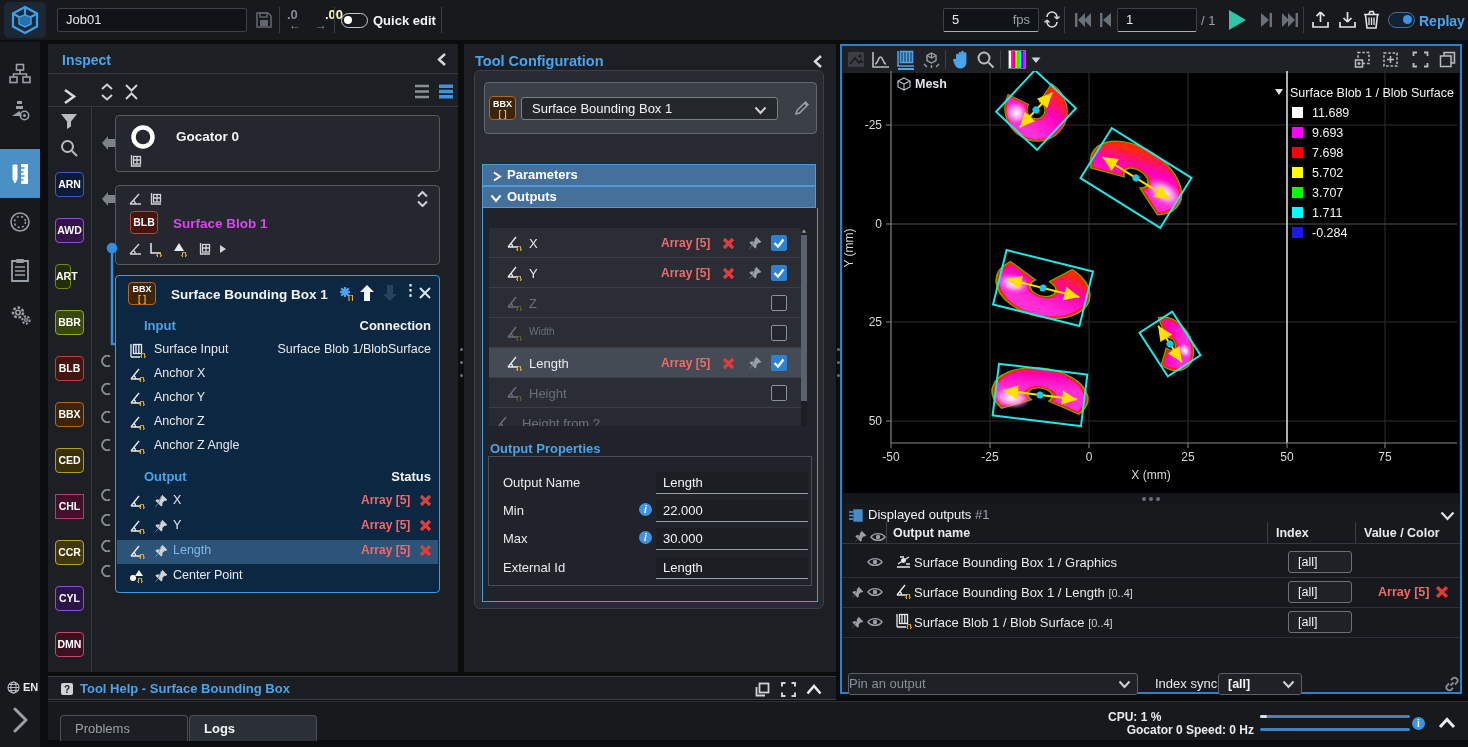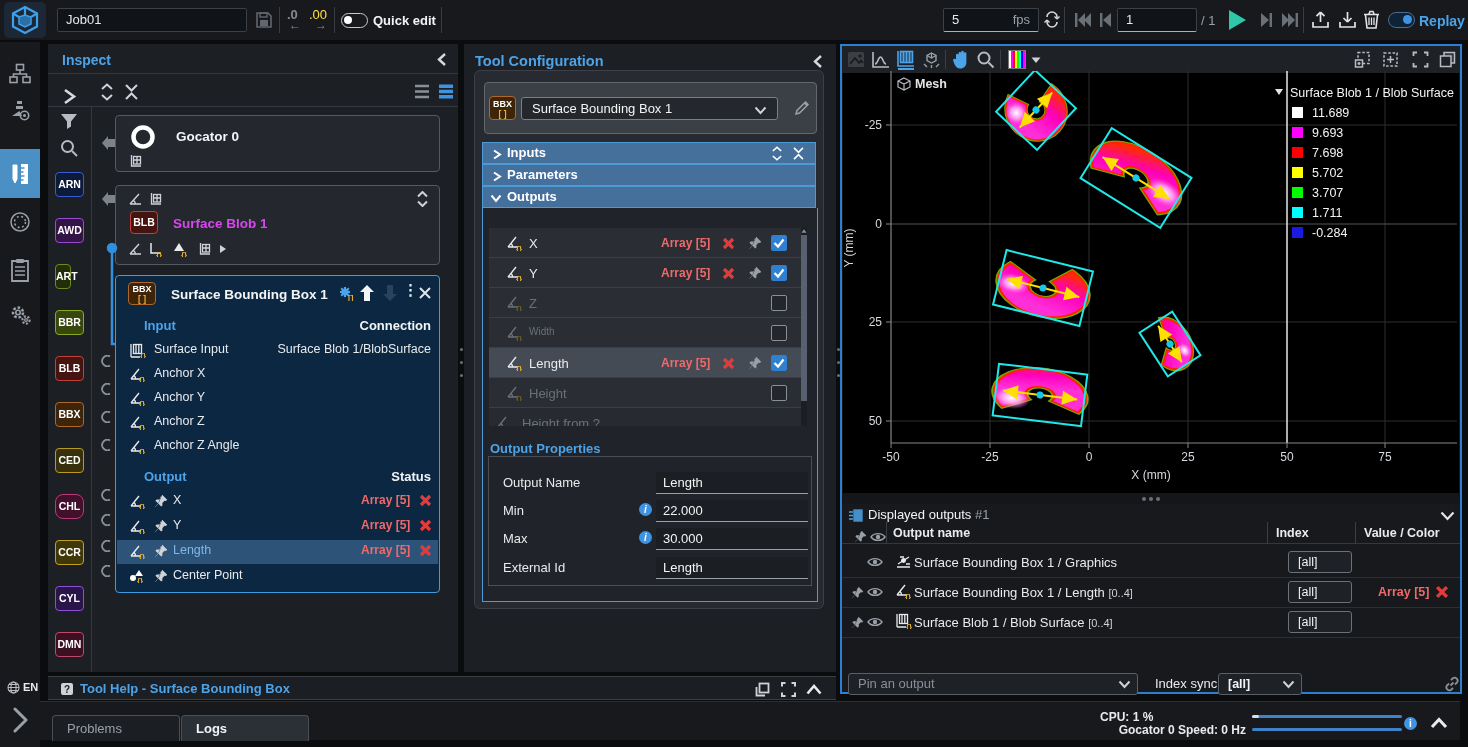--- a/index.html
+++ b/index.html
@@ -30,21 +30,21 @@
   <svg class="abs" style="left:255px;top:11px" width="18" height="18" viewBox="0 0 18 18">
       <g fill="#62676e">
         <path d="M2 2h11l3 3v11H2z" fill="none" stroke="#62676e" stroke-width="1.6"></path>
         <rect x="5" y="9" width="8" height="6"></rect>
         <rect x="5" y="2" width="7" height="4" fill="none" stroke="#62676e" stroke-width="1.4"></rect>
       </g>
     </svg>
   <div class="sep" style="left:279px"></div>
   <div class="abs" style="left:287px;top:7px;font-size:13px;font-weight:bold;color:#858b92">.0</div>
   <div class="abs" style="left:289px;top:18px;color:#858b92;font-size:12px">←</div>
-  <div class="abs" style="left:309px;top:7px;font-size:13px;font-weight:normal;color:#fde047">.00</div>
+  <div class="abs" style="left:325px;top:7px;font-size:13px;font-weight:bold;color:#fef9c3">.00</div>
   <div class="abs" style="left:315px;top:18px;color:#858b92;font-size:12px">→</div>
   <div class="sep" style="left:334px"></div>
   <div class="abs" style="left:341px;top:13px;width:27px;height:15px;border:1.5px solid #c6cad0;border-radius:8px">
     <div class="abs" style="left:2px;top:2px;width:8px;height:8px;border-radius:50%;background:#fff"></div>
   </div>
   <div class="abs b" style="left:373px;top:13px;font-size:13px;color:#f2f4f6">Quick edit</div>
   <div class="sep" style="left:441px"></div>
 
   <div class="inp" style="left:943px;top:8px;width:96px;height:24px;border-bottom:1px solid #aab0b8">5<span class="abs" style="right:8px;color:#9aa0a8">fps</span></div>
   <svg class="abs" style="left:1043px;top:11px" width="18" height="17" viewBox="0 0 18 17">
@@ -217,21 +217,21 @@
       </g>
     </svg>
 </div>
 <div class="abs b" style="left:55px;top:172px;width:29px;height:25px;background:#0d1b3a;border:1.5px solid #3a5ad0;border-radius:4px;color:#fff;font-size:10.5px;text-align:center;line-height:23px">ARN</div>
 <div class="abs b" style="left:55px;top:218px;width:29px;height:25px;background:#331447;border:1.5px solid #9a4ad0;border-radius:4px;color:#fff;font-size:10.5px;text-align:center;line-height:23px">AWD</div>
 <div class="abs b" style="left:55px;top:264px;width:16px;height:25px;background:#222e07;border:1.5px solid #6d8c1e;border-radius:4px;color:#fff;font-size:10.5px;text-align:center;line-height:23px">ART</div>
 <div class="abs b" style="left:55px;top:310px;width:29px;height:25px;background:#37470e;border:1.5px solid #8aa822;border-radius:4px;color:#fff;font-size:10.5px;text-align:center;line-height:23px">BBR</div>
 <div class="abs b" style="left:55px;top:356px;width:29px;height:25px;background:#451310;border:1.5px solid #c24038;border-radius:4px;color:#fff;font-size:10.5px;text-align:center;line-height:23px">BLB</div>
 <div class="abs b" style="left:55px;top:402px;width:29px;height:25px;background:#3e2408;border:1.5px solid #b06828;border-radius:4px;color:#fff;font-size:10.5px;text-align:center;line-height:23px">BBX</div>
 <div class="abs b" style="left:55px;top:448px;width:29px;height:25px;background:#38300a;border:1.5px solid #b89a22;border-radius:4px;color:#fff;font-size:10.5px;text-align:center;line-height:23px">CED</div>
-<div class="abs b" style="left:55px;top:494px;width:29px;height:25px;background:#42102a;border:1.5px solid #b83a78;border-radius:8px;color:#fff;font-size:10.5px;text-align:center;line-height:23px">CHL</div>
+<div class="abs b" style="left:55px;top:494px;width:29px;height:25px;background:#42102a;border:1.5px solid #b83a78;border-radius:0;color:#fff;font-size:10.5px;text-align:center;line-height:23px">CHL</div>
 <div class="abs b" style="left:55px;top:540px;width:29px;height:25px;background:#403808;border:1.5px solid #c0a020;border-radius:4px;color:#fff;font-size:10.5px;text-align:center;line-height:23px">CCR</div>
 <div class="abs b" style="left:55px;top:586px;width:29px;height:25px;background:#2a1548;border:1.5px solid #8a50d8;border-radius:4px;color:#fff;font-size:10.5px;text-align:center;line-height:23px">CYL</div>
 <div class="abs b" style="left:55px;top:632px;width:29px;height:25px;background:#3c1020;border:1.5px solid #c04868;border-radius:4px;color:#fff;font-size:10.5px;text-align:center;line-height:23px">DMN</div>
 
 <div class="abs" style="left:93px;top:107px;width:365px;height:565px;background:#1c1f24"></div>
 
 <div class="card" style="left:115px;top:115px;width:325px;height:57px">
   <svg class="abs" style="left:14px;top:8px" width="26" height="26" viewBox="0 0 26 26">
       <circle cx="13" cy="13" r="9.5" fill="none" stroke="#fff" stroke-width="4.5"></circle>
     </svg>
@@ -457,37 +457,20 @@
     <div class="abs" style="left:36px;top:14px;width:257px;height:23px;background:#24272c;border:1px solid #7a8087;border-radius:3px;color:#f2f4f6;font-size:13px;line-height:21px;padding:0 10px">Surface Bounding Box 1
       <svg class="abs" style="right:10px;top:8px" width="13" height="9" viewBox="0 0 13 9">
             <path d="M1.5 1.5 L6.5 7 L11.5 1.5" fill="none" stroke="#cfd3d8" stroke-width="2"></path>
           </svg>
     </div>
     <svg class="abs" style="left:309px;top:16px" width="17" height="17" viewBox="0 0 17 17">
           <path d="M2 15 L3 11.5 L11.5 3 L14 5.5 L5.5 14 Z M10.5 4 l2.5 2.5" fill="none" stroke="#9aa0a8" stroke-width="1.5"></path>
         </svg>
   </div>
 
-    <div class="acc" style="top:71px">Inputs
-      <svg class="abs" style="left:9px;top:6px" width="10" height="11" viewBox="0 0 10 11">
-          <path d="M2 1.5 L8 5.5 L2 9.5" fill="none" stroke="#fff" stroke-width="2"></path>
-        </svg>
-      <svg class="abs" style="right:32px;top:3px" width="12" height="15" viewBox="0 0 14 18">
-          <g fill="none" stroke="#fff" stroke-width="2">
-            <path d="M2 6 L7 1.5 L12 6"></path>
-            <path d="M2 12 L7 16.5 L12 12"></path>
-          </g>
-        </svg>
-      <svg class="abs" style="right:10px;top:4px" width="13" height="13" viewBox="0 0 15 16">
-          <g fill="none" stroke="#fff" stroke-width="2">
-            <path d="M2 1 L7.5 6.5 L13 1"></path>
-            <path d="M2 15 L7.5 9.5 L13 15"></path>
-          </g>
-        </svg>
-    </div>
     <div class="acc" style="top:115px">Outputs
       <svg class="abs" style="left:7px;top:7px" width="12" height="9" viewBox="0 0 12 9">
           <path d="M1.5 1.5 L6 7 L10.5 1.5" fill="none" stroke="#fff" stroke-width="2"></path>
         </svg>
     </div>
     <div class="acc" style="top:93px">Parameters
       <svg class="abs" style="left:9px;top:6px" width="10" height="11" viewBox="0 0 10 11">
           <path d="M2 1.5 L8 5.5 L2 9.5" fill="none" stroke="#fff" stroke-width="2"></path>
         </svg>
     </div>
@@ -617,21 +600,21 @@
   <svg class="abs" style="left:733px;top:5px" width="15" height="15" viewBox="0 0 15 15">
       <g fill="none" stroke="#cfd3d8" stroke-width="2">
         <path d="M1 4.5 V1 H4.5 M10.5 1 H14 V4.5 M14 10.5 V14 H10.5 M4.5 14 H1 V10.5"></path>
       </g>
     </svg>
   <svg class="abs" style="left:758px;top:7px" width="16" height="11" viewBox="0 0 16 11">
       <path d="M1.5 9.5 L8 2 L14.5 9.5" fill="none" stroke="#e8eaec" stroke-width="2.6"></path>
     </svg>
 </div>
 
-<div class="abs" style="left:40px;top:701px;width:1420px;height:39px;background:#17191d;border-top:1px solid #2c3036">
+<div class="abs" style="left:48px;top:701px;width:1420px;height:39px;background:#17191d;border-top:1px solid #2c3036">
   <div class="abs" style="left:12px;top:13px;width:128px;height:26px;background:#1b1e23;border:1px solid #4a4f55;border-bottom:none;border-radius:4px 4px 0 0;color:#9aa0a8;font-size:13px;line-height:26px;padding-left:14px">Problems</div>
   <div class="abs b" style="left:141px;top:13px;width:128px;height:26px;background:#2b2f36;border:1px solid #4a4f55;border-bottom:none;border-radius:4px 4px 0 0;color:#f2f4f6;font-size:13px;line-height:26px;padding-left:14px">Logs</div>
   <div class="abs b" style="left:1060px;top:8px;width:146px;text-align:left;font-size:12px;color:#e8eaec">CPU: 1 %</div>
   <div class="abs b" style="left:1006px;top:21px;width:200px;text-align:right;font-size:12px;color:#e8eaec">Gocator 0 Speed: 0 Hz</div>
   <div class="abs" style="left:1212px;top:13px;width:150px;height:3px;border-radius:2px;background:#3e82c8"></div>
   <div class="abs" style="left:1212px;top:13px;width:7px;height:3px;border-radius:2px;background:#cfe2f4"></div>
   <div class="abs" style="left:1212px;top:26px;width:150px;height:3px;border-radius:2px;background:#3e82c8"></div>
   <div class="abs" style="left:1364px;top:15px;width:13px;height:13px;border-radius:50%;background:#3f93e0;color:#fff;font-size:10px;font-weight:bold;text-align:center;line-height:13px">i</div>
   <svg class="abs" style="left:1390px;top:15px" width="18" height="12" viewBox="0 0 18 12">
       <path d="M2 10 L9 2.5 L16 10" fill="none" stroke="#e8eaec" stroke-width="3"></path>
@@ -986,21 +969,21 @@
 <svg class="abs" style="left:53px;top:567px" width="17" height="16" viewBox="0 0 17 16">
       <g fill="none" stroke="#e8eaec" stroke-width="1.3">
         <path d="M2 1 V14 M2 14 H11"></path>
         <rect x="4.5" y="1.5" width="8" height="9"></rect>
         <path d="M7 1.5 v9 M9.8 1.5 v9"></path>
       </g>
       <text x="11" y="16" font-size="8" fill="#e8b53a" font-weight="bold">{}</text>
     </svg>
 <div class="abs" style="left:72px;top:569px;font-size:13px;color:#e8eaec">Surface Blob 1 / Blob Surface <span style="font-size:11px;color:#cfd3d8">[0..4]</span></div>
 <div class="abs" style="left:446px;top:565px;width:64px;height:22px;background:#1e2126;border:1px solid #6a7077;border-radius:3px;color:#f2f4f6;font-size:12.5px;line-height:20px;padding-left:9px">[all]</div>
-<div class="abs" style="left:6px;top:627px;width:290px;height:22px;background:#1e2126;border:1px solid #5a6067;border-radius:3px;color:#8a9097;font-size:13px;line-height:20px;padding-left:9px">Pin an output</div>
+<div class="abs" style="left:6px;top:627px;width:290px;height:22px;background:#1e2126;border:1px solid #5a6067;border-radius:3px;color:#8a9097;font-size:13px;line-height:20px;padding-left:0">Pin an output</div>
 <svg class="abs" style="left:276px;top:634px" width="13" height="9" viewBox="0 0 13 9">
       <path d="M1.5 1.5 L6.5 7 L11.5 1.5" fill="none" stroke="#cfd3d8" stroke-width="2"></path>
     </svg>
 <div class="abs" style="left:313px;top:630px;font-size:13px;color:#e8eaec">Index sync</div>
 <div class="abs b" style="left:376px;top:627px;width:84px;height:22px;background:#1e2126;border:1px solid #5a6067;border-radius:3px;color:#f2f4f6;font-size:12.5px;line-height:20px;padding-left:9px">[all]</div>
 <svg class="abs" style="left:440px;top:634px" width="13" height="9" viewBox="0 0 13 9">
       <path d="M1.5 1.5 L6.5 7 L11.5 1.5" fill="none" stroke="#cfd3d8" stroke-width="2"></path>
     </svg>
 <svg class="abs" style="left:602px;top:630px" width="16" height="16" viewBox="0 0 16 16">
       <g fill="none" stroke="#8a9097" stroke-width="1.8">

